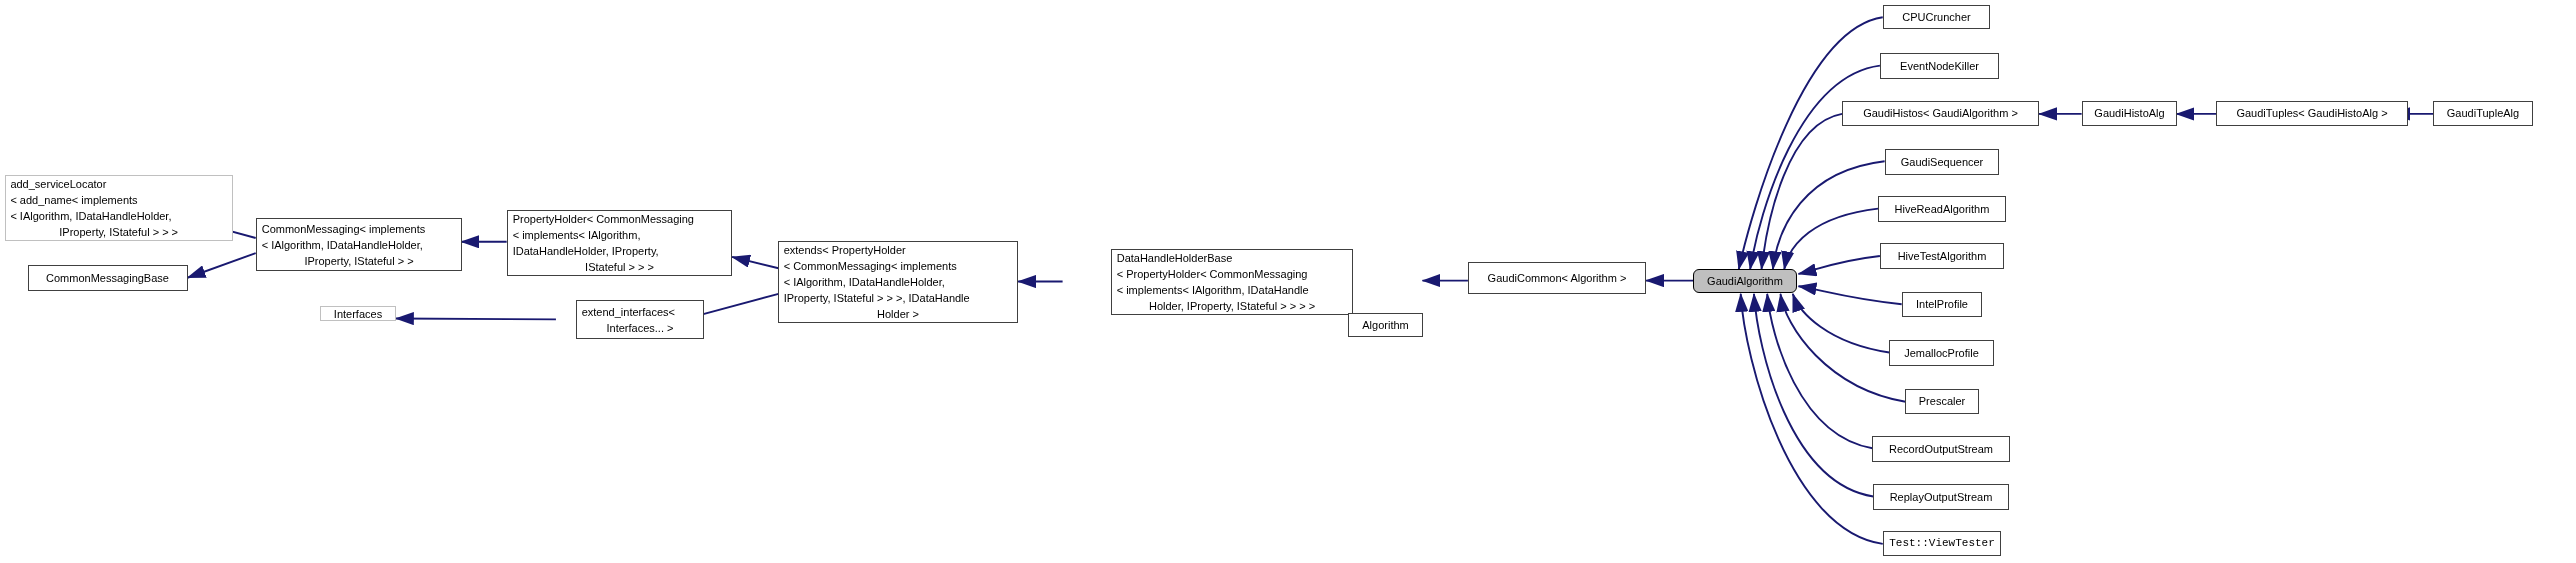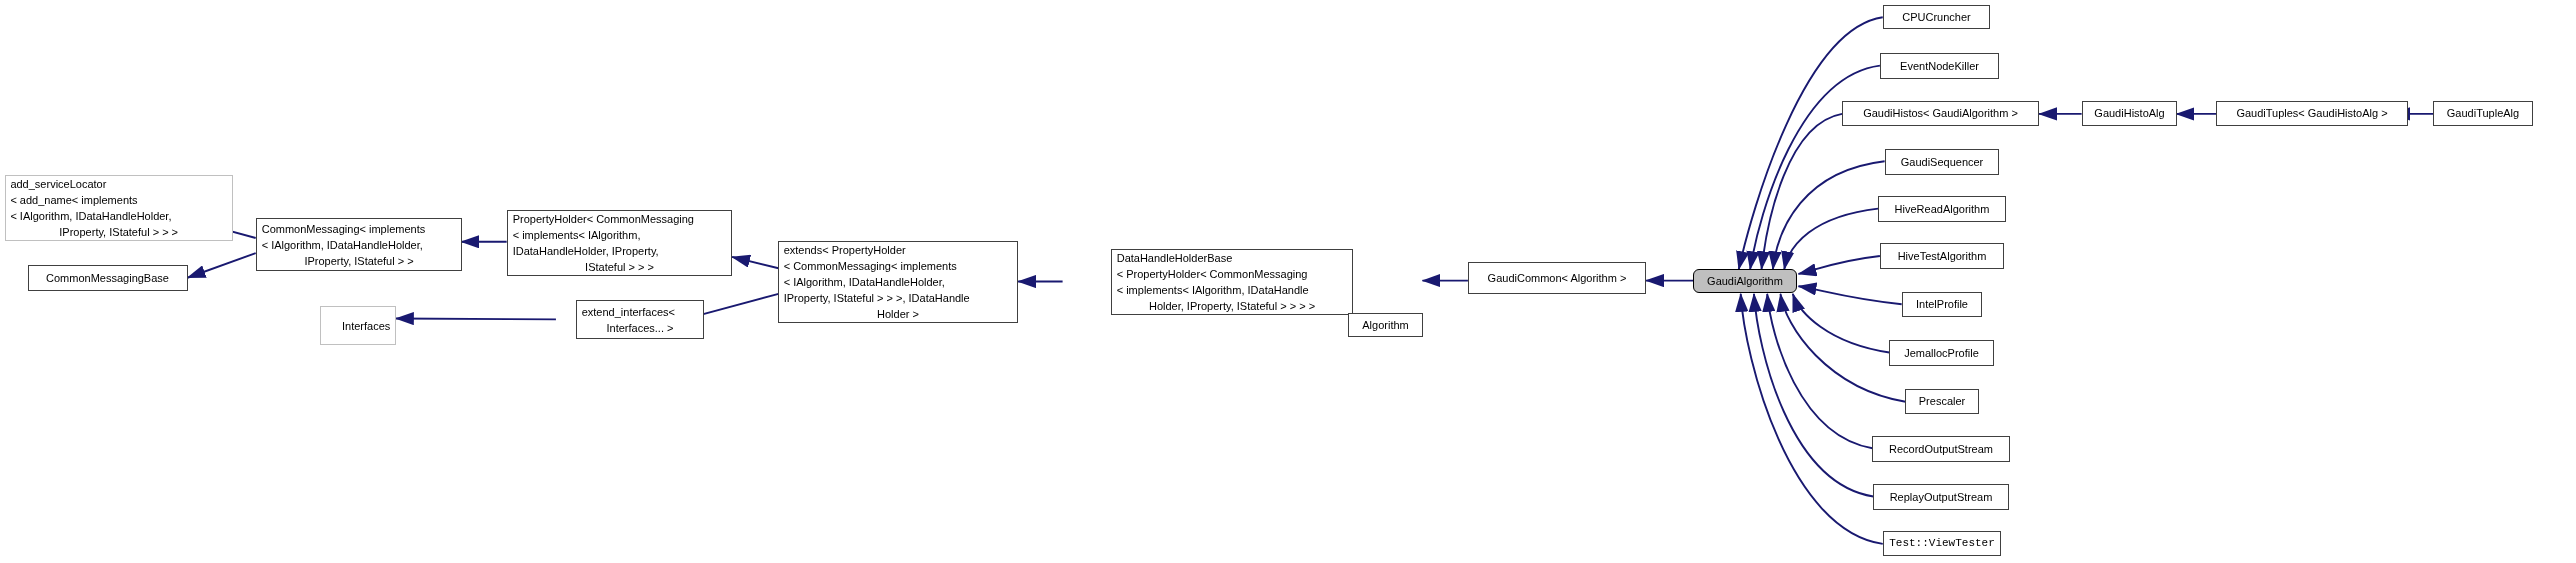--- a/index.html
+++ b/index.html
@@ -110,21 +110,21 @@
         <div class="line">CommonMessaging&lt; implements</div>
         <div class="line">&lt; IAlgorithm, IDataHandleHolder,</div>
         <div class="line">IProperty, IStateful &gt; &gt;</div>
       </div>
       <div class="node normal" style="left: 507px; top: 210px; width: 225px; height: 66px;">
         <div class="line">PropertyHolder&lt; CommonMessaging</div>
         <div class="line">&lt; implements&lt; IAlgorithm,</div>
         <div class="line">IDataHandleHolder, IProperty,</div>
         <div class="line">IStateful &gt; &gt; &gt;</div>
       </div>
-      <div class="node external" style="left: 320px; top: 306px; width: 76px; height: 39px; align-items: flex-end;">
+      <div class="node external" style="left: 320px; top: 306px; width: 76px; height: 15px;">
         <div class="line">Interfaces</div>
       </div>
       <div class="node normal" style="left: 556px; top: 300px; width: 128px; height: 39px; margin-left: 20px;">
         <div class="line">extend_interfaces&lt;</div>
         <div class="line">Interfaces... &gt;</div>
       </div>
       <div class="node normal" style="left: 778px; top: 241px; width: 240px; height: 82px;">
         <div class="line">extends&lt; PropertyHolder</div>
         <div class="line">&lt; CommonMessaging&lt; implements</div>
         <div class="line">&lt; IAlgorithm, IDataHandleHolder,</div>

